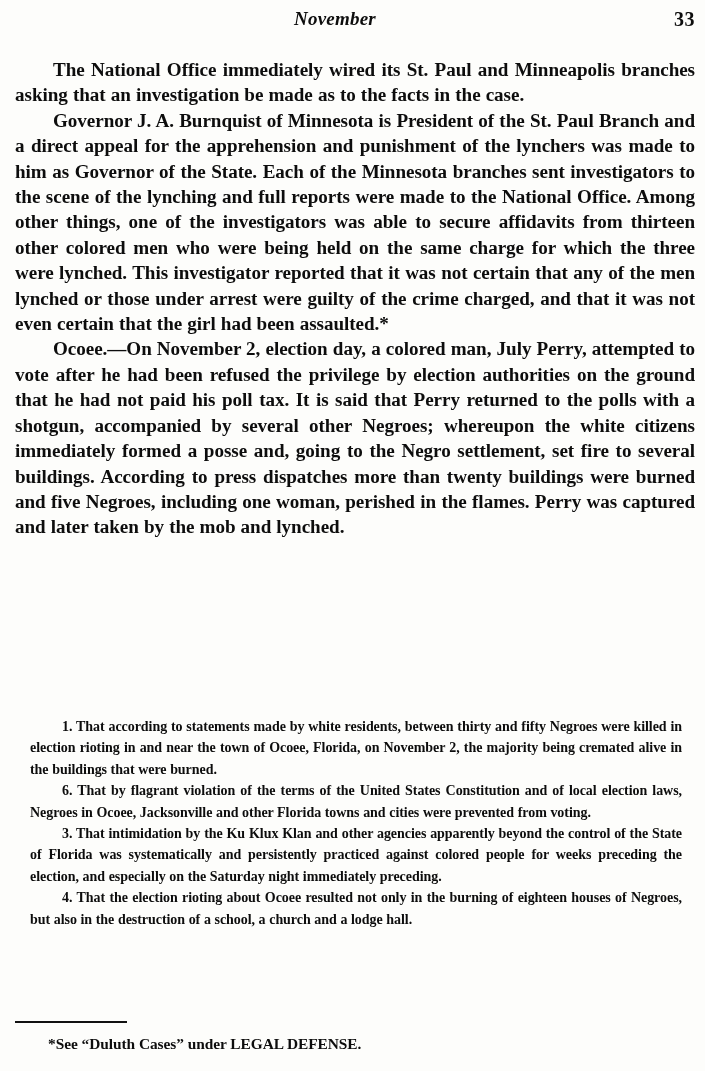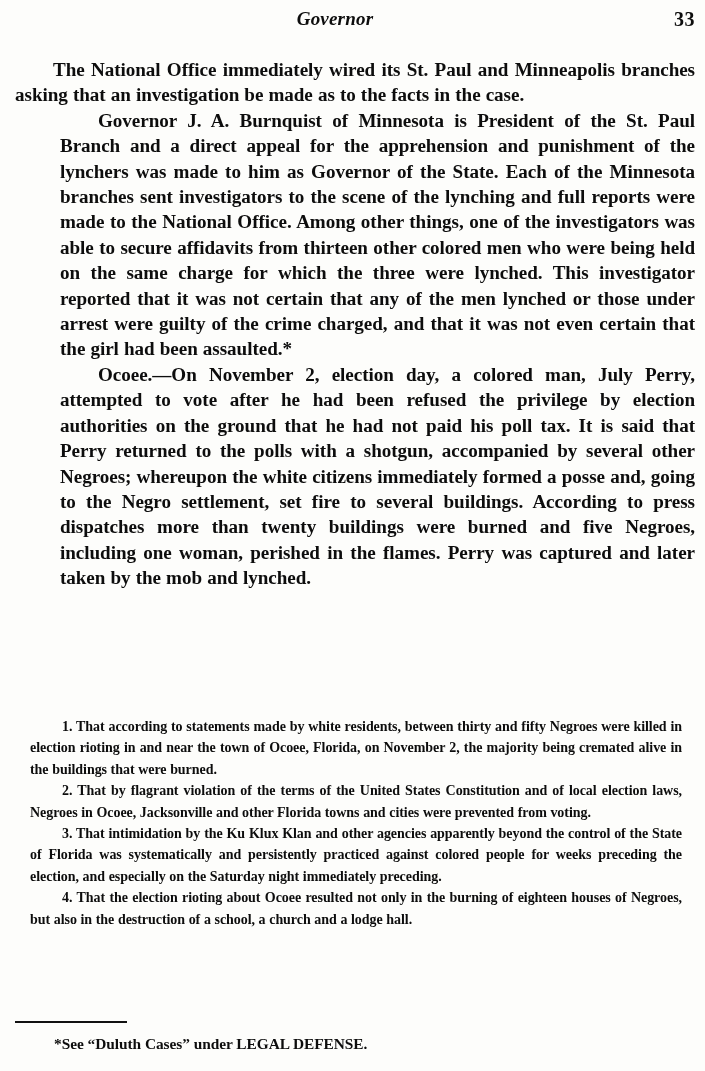--- a/index.html
+++ b/index.html
@@ -60,21 +60,21 @@
     font-size: 19.1px;
     line-height: 25.4px;
     text-align: justify;
     text-indent: 38px;
     font-weight: 700;
     letter-spacing: -0.05px;
     word-spacing: 0.4px;
     -webkit-hyphens: none;
     hyphens: none;
   }
-  p.para + p.para { margin-top: 0; margin-left: 45px; }
+  p.para + p.para { margin-top: 0; }
   .lead-italic {
     font-weight: 700;
   }
 
   
   .summary-list {
     position: absolute;
     left: 30px;
     top: 716px;
     width: 652px;
@@ -95,55 +95,55 @@
   .footnote-rule {
     position: absolute;
     left: 15px;
     top: 1021px;
     width: 112px;
     height: 0;
     border-top: 2.5px solid #111;
   }
   .footnote {
     position: absolute;
-    left: 54px;
+    left: 48px;
     top: 1034px;
     width: 640px;
     margin: 0;
     font-size: 15.4px;
     line-height: 20px;
     font-weight: 700;
     letter-spacing: -0.05px;
   }
   .footnote .asterisk { letter-spacing: 0; }
 </style>
 </head>
 <body>
 
 <div class="page">
 
   <div class="running-head">
-    <div class="head-title">Governor</div>
+    <div class="head-title">November</div>
     <div class="head-folio">33</div>
   </div>
 
   <div class="body-col">
 
     <p class="para">The National Office immediately wired its St. Paul and Minneapolis branches asking that an investigation be made as to the facts in the case.</p>
 
     <p class="para">Governor J. A. Burnquist of Minnesota is President of the St. Paul Branch and a direct appeal for the apprehension and punishment of the lynchers was made to him as Governor of the State. Each of the Minnesota branches sent investigators to the scene of the lynching and full reports were made to the National Office. Among other things, one of the investigators was able to secure affidavits from thirteen other colored men who were being held on the same charge for which the three were lynched.  This investigator reported that it was not certain that any of the men lynched or those under arrest were guilty of the crime charged, and that it was not even certain that the girl had been assaulted.*</p>
 
     <p class="para"><span class="lead-italic">Ocoee.</span><span>—On November 2, election day, a colored man, July Perry, attempted to vote after he had been refused the privilege by election authorities on the ground that he had not paid his poll tax.  It is said that Perry returned to the polls with a shotgun, accompanied by several other Negroes; whereupon the white citizens immediately formed a posse and, going to the Negro settlement, set fire to several buildings.  According to press dispatches more than twenty buildings were burned and five Negroes, including one woman, perished in the flames.  Perry was captured and later taken by the mob and lynched.</span></p>
 
 
   </div>
 
   <div class="summary-list">
     <p class="item">1. That according to statements made by white residents, between thirty and fifty Negroes were killed in election rioting in and near the town of Ocoee, Florida, on November 2, the majority being cremated alive in the buildings that were burned.</p>
-    <p class="item">2. That by flagrant violation of the terms of the United States Constitution and of local election laws, Negroes in Ocoee, Jacksonville and other Florida towns and cities were prevented from voting.</p>
+    <p class="item">6. That by flagrant violation of the terms of the United States Constitution and of local election laws, Negroes in Ocoee, Jacksonville and other Florida towns and cities were prevented from voting.</p>
     <p class="item">3. That intimidation by the Ku Klux Klan and other agencies apparently beyond the control of the State of Florida was systematically and persistently practiced against colored people for weeks preceding the election, and especially on the Saturday night immediately preceding.</p>
     <p class="item">4. That the election rioting about Ocoee resulted not only in the burning of eighteen houses of Negroes, but also in the destruction of a school, a church and a lodge hall.</p>
   </div>
 
   <div class="footnote-rule"></div>
 
   <p class="footnote"><span class="asterisk">*</span><span>See “Duluth Cases” under LEGAL DEFENSE.</span></p>
 
 </div>
 

